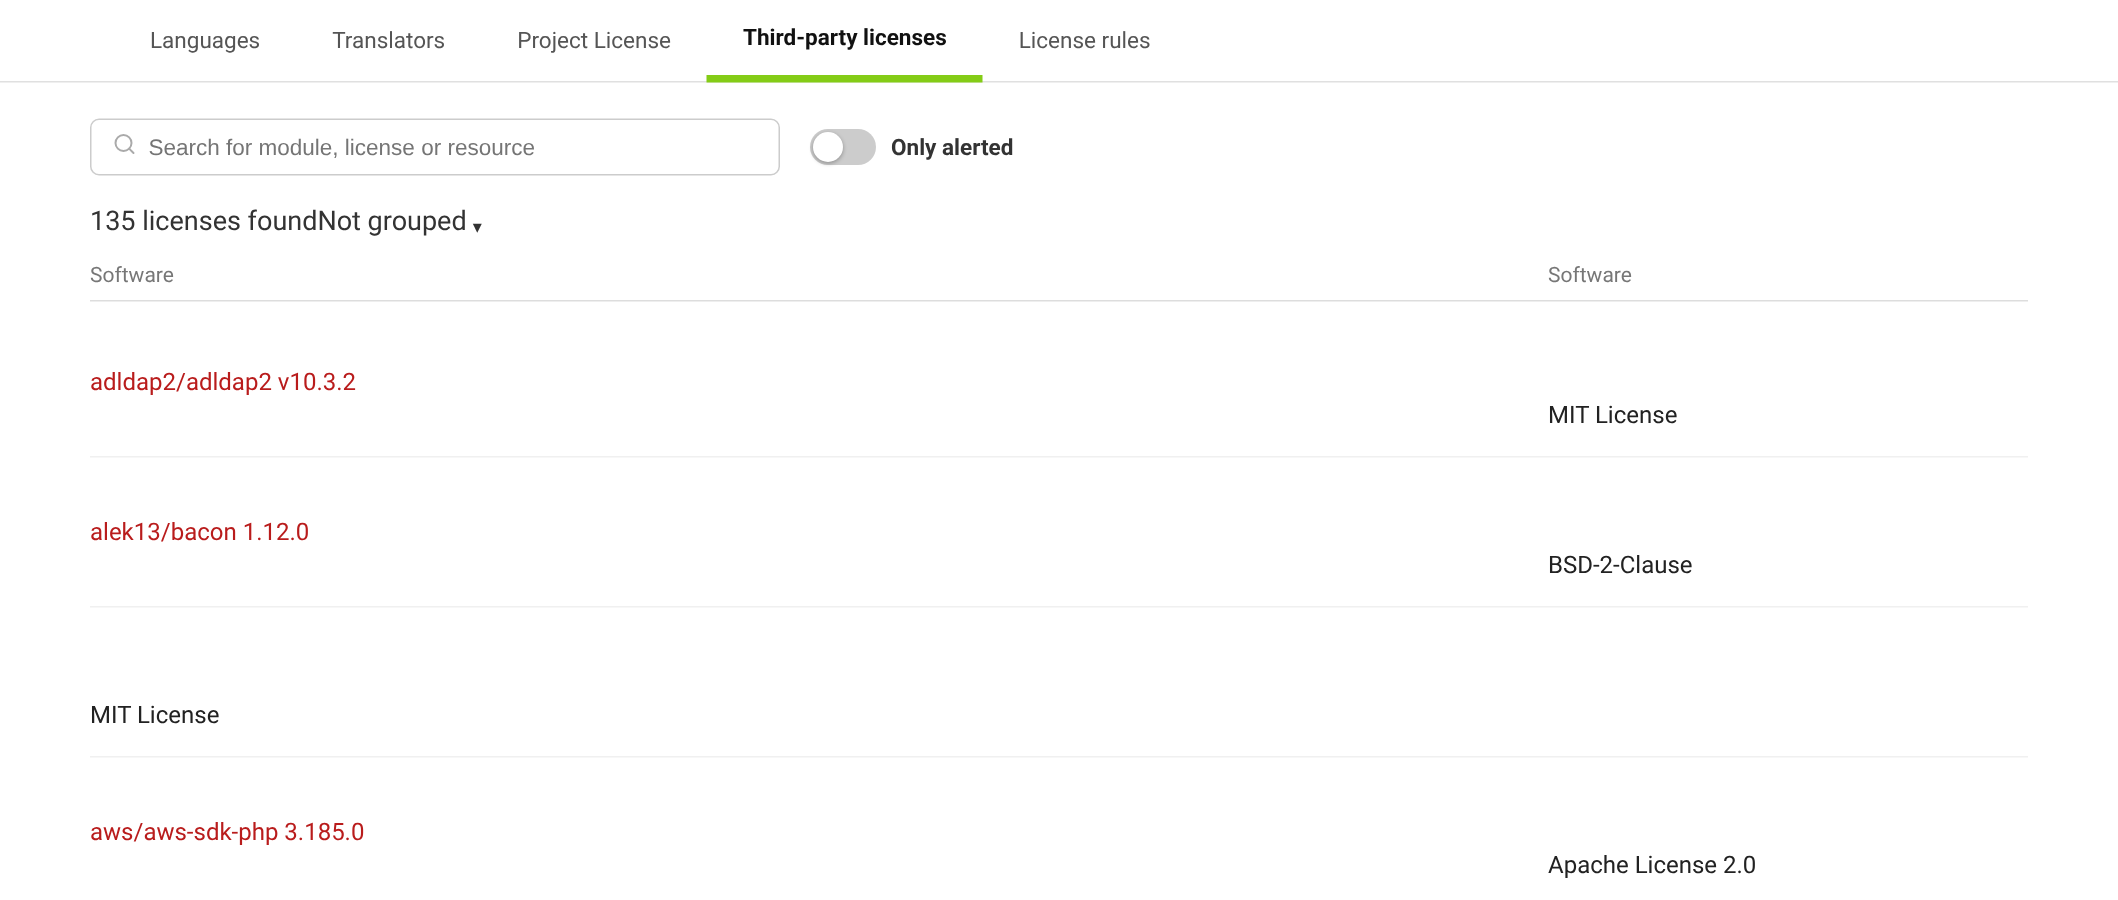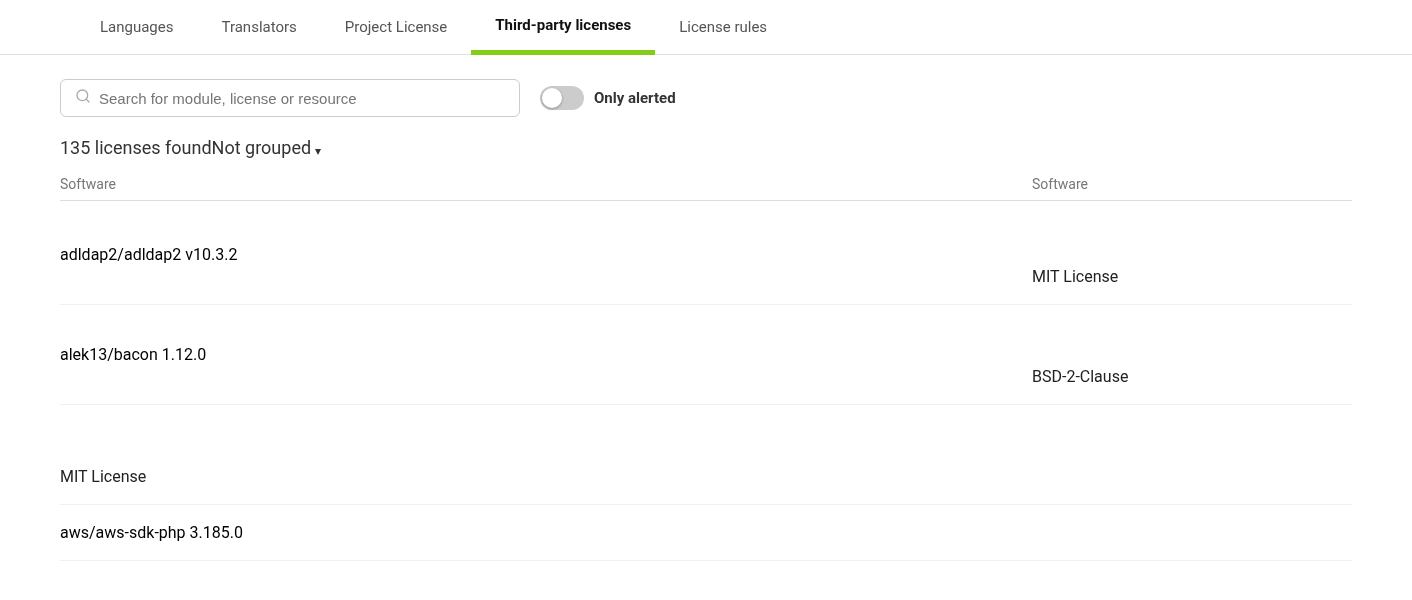--- a/index.html
+++ b/index.html
@@ -148,21 +148,21 @@
       display: flex;
       align-items: center;
       padding: 18px 0;
       border-bottom: 1px solid #f0f0f0;
       cursor: pointer;
     }
 
     .row-software {
       flex: 1;
       font-size: 16px;
-      color: #000000;
+      color: #b91c1c;
     }
 
     .row-license {
       width: 320px;
       font-size: 16px;
       color: #222;
       margin-top: 44px;
     }
   </style>
 </head>
@@ -217,19 +217,20 @@
       </div>
       <div class="table-row">
         <div class="row-software">alek13/bacon 1.12.0</div>
         <div class="row-license">BSD-2-Clause</div>
       </div>
       <div class="table-row">
         <div class="row-license">MIT License</div>
       </div>
       <div class="table-row">
         <div class="row-software">aws/aws-sdk-php 3.185.0</div>
+        <div class="row-license">Apache License 2.0</div>
       </div>
       <div class="table-row">
         <div class="row-license">BSD-2-Clause</div>
       </div>
     </div>
 
 </div>
 
 </body></html>

